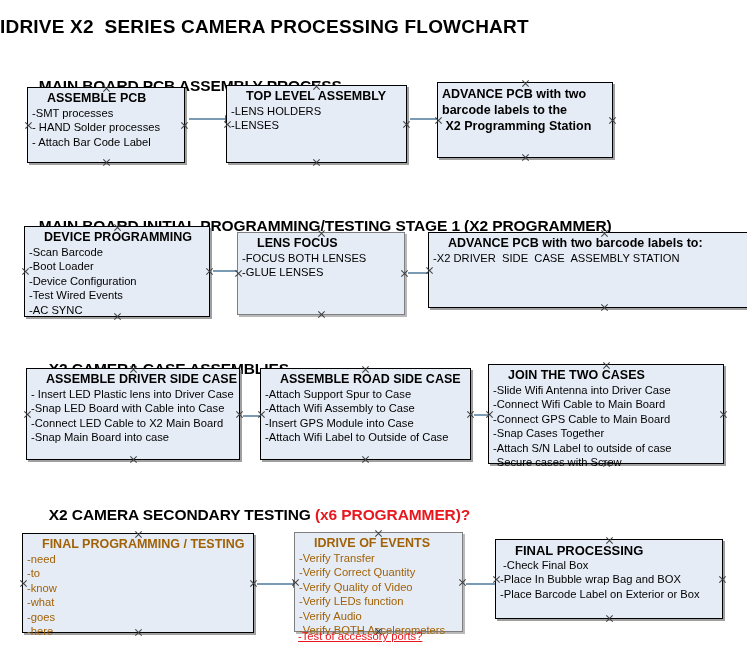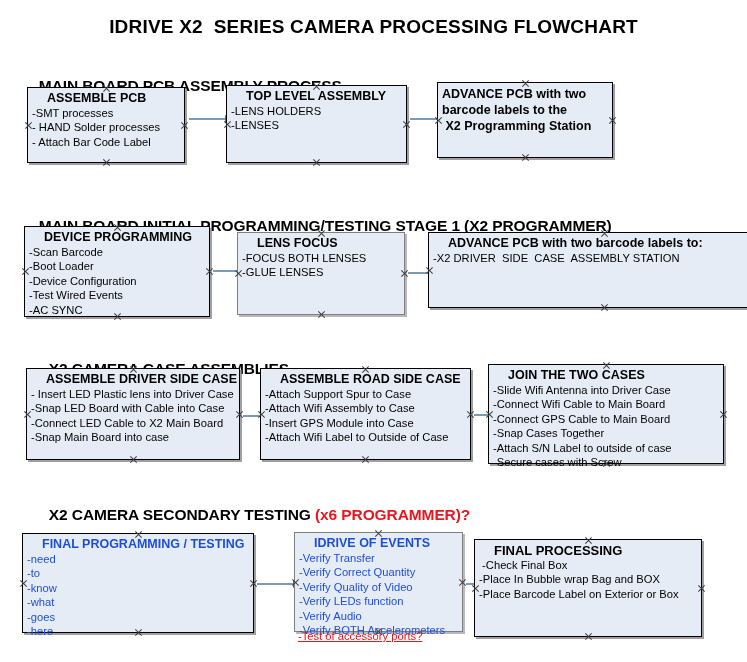--- a/index.html
+++ b/index.html
@@ -18,21 +18,21 @@
     background: #ffffff;
     overflow: hidden;
   }
 
   
   .doc-title {
     position: absolute;
     left: 0;
     top: 16px;
     width: 747px;
-    text-align: center;
+    text-align: left;
     font-size: 19px;
     font-weight: bold;
     letter-spacing: 0.2px;
     color: #000000;
     white-space: pre;
   }
 
   
   .section-head {
     position: absolute;
@@ -69,21 +69,21 @@
   }
   .box-line {
     font-size: 11.2px;
     font-weight: normal;
     color: #000000;
     line-height: 14.4px;
     white-space: pre;
   }
   .flow-box.red .box-title,
   .flow-box.red .box-line {
-    color: #1d4ed8;
+    color: #a16207;
   }
   .box-title.bigbold {
     font-size: 13px;
   }
   
   .box-line.boldline {
     font-weight: bold;
     font-size: 12.5px;
     line-height: 16px;
   }
@@ -313,21 +313,21 @@
     <div class="handle" style="left:0; top:50%;"></div>
     <div class="handle" style="left:100%; top:50%;"></div>
   </div>
 
   <div class="overflow-line" style="left:298px; top:629px;text-decoration:underline;">-Test of accessory ports?</div>
 
   <div class="connector" style="left:466px; top:583px; width:33px;">
     <div class="arrowhead"></div>
   </div>
 
-  <div class="flow-box" style="left:474px; top:539px; width:228px; height:98px;">
+  <div class="flow-box" style="left:495px; top:539px; width:228px; height:80px;">
     <div class="box-title bigbold">FINAL PROCESSING</div>
     <div class="box-line"> -Check Final Box</div>
     <div class="box-line">-Place In Bubble wrap Bag and BOX</div>
     <div class="box-line">-Place Barcode Label on Exterior or Box</div>
     <div class="handle" style="left:50%; top:0;"></div>
     <div class="handle" style="left:50%; top:100%;"></div>
     <div class="handle" style="left:0; top:50%;"></div>
     <div class="handle" style="left:100%; top:50%;"></div>
   </div>
 

